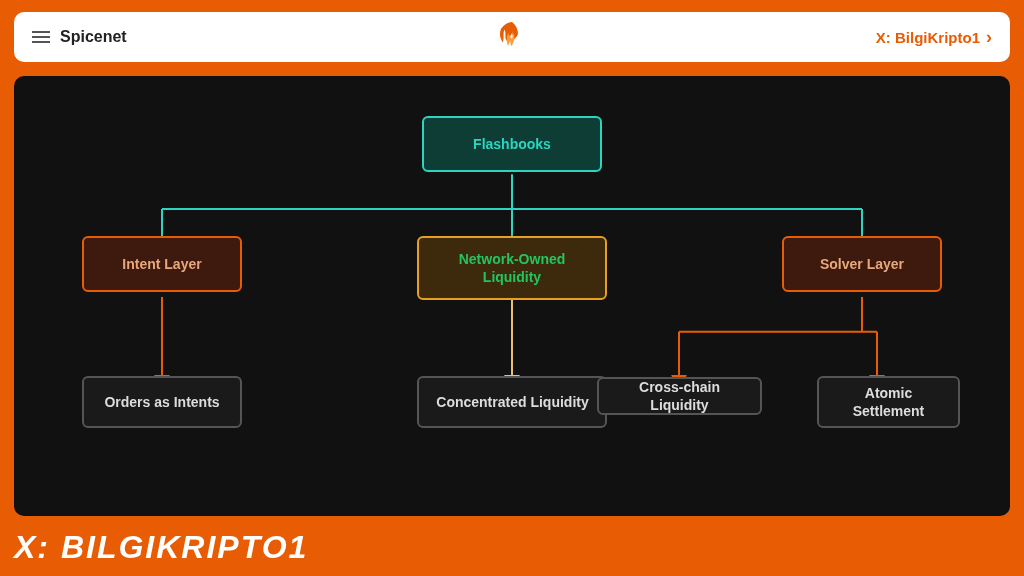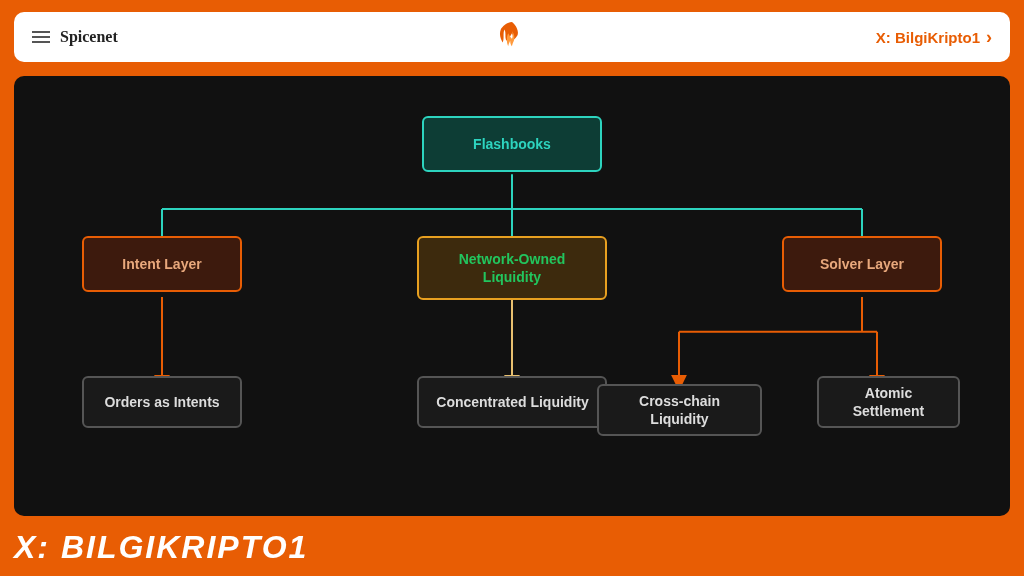--- a/index.html
+++ b/index.html
@@ -26,21 +26,20 @@
       align-items: center;
       justify-content: space-between;
       padding: 0 18px;
       z-index: 10;
     }
 
     .header-left {
       display: flex;
       align-items: center;
       gap: 10px;
-      font-family: Liberation Serif, serif;
     }
 
     .header-dots {
       display: flex;
       flex-direction: column;
       gap: 3px;
     }
 
     .header-dots span {
       display: block;
@@ -183,23 +182,23 @@
       top: 300px;
       transform: translateX(-50%);
       padding-left: 17px;
     }
 
     .node-cross-chain {
       background: #1a1a1a;
       border: 2px solid #555;
       color: #ddd;
       width: 165px;
-      height: 52px;
+      height: 38px;
       right: 248px;
-      top: 308px;
+      top: 301px;
     }
 
     .node-atomic {
       background: #1a1a1a;
       border: 2px solid #555;
       color: #ddd;
       width: 143px;
       height: 52px;
       right: 50px;
       top: 300px;

